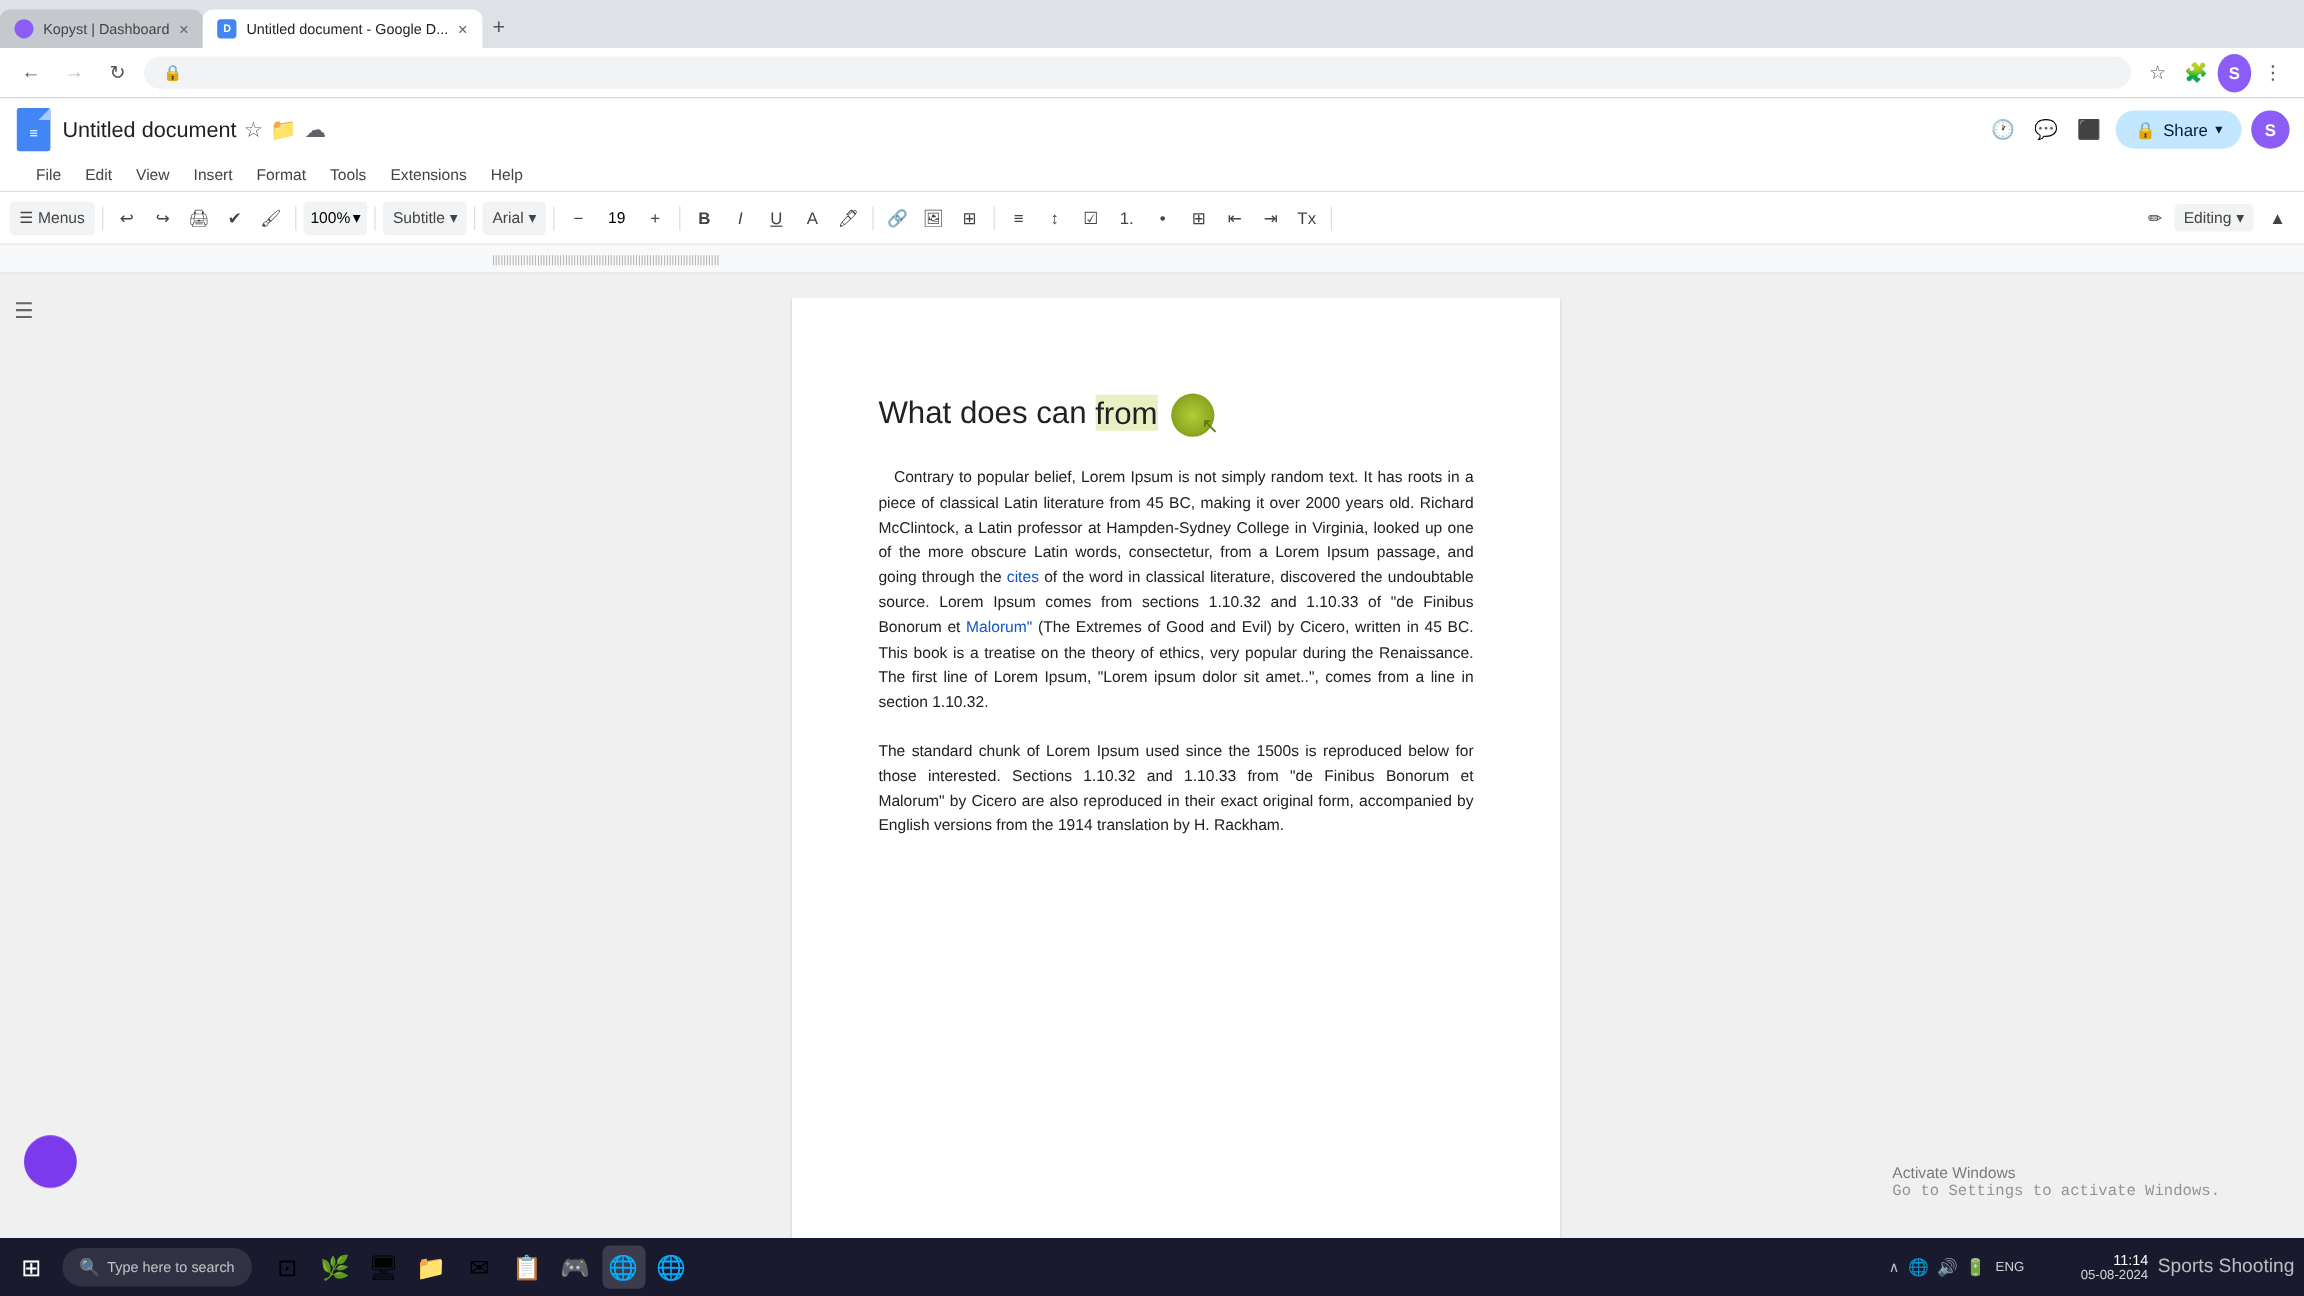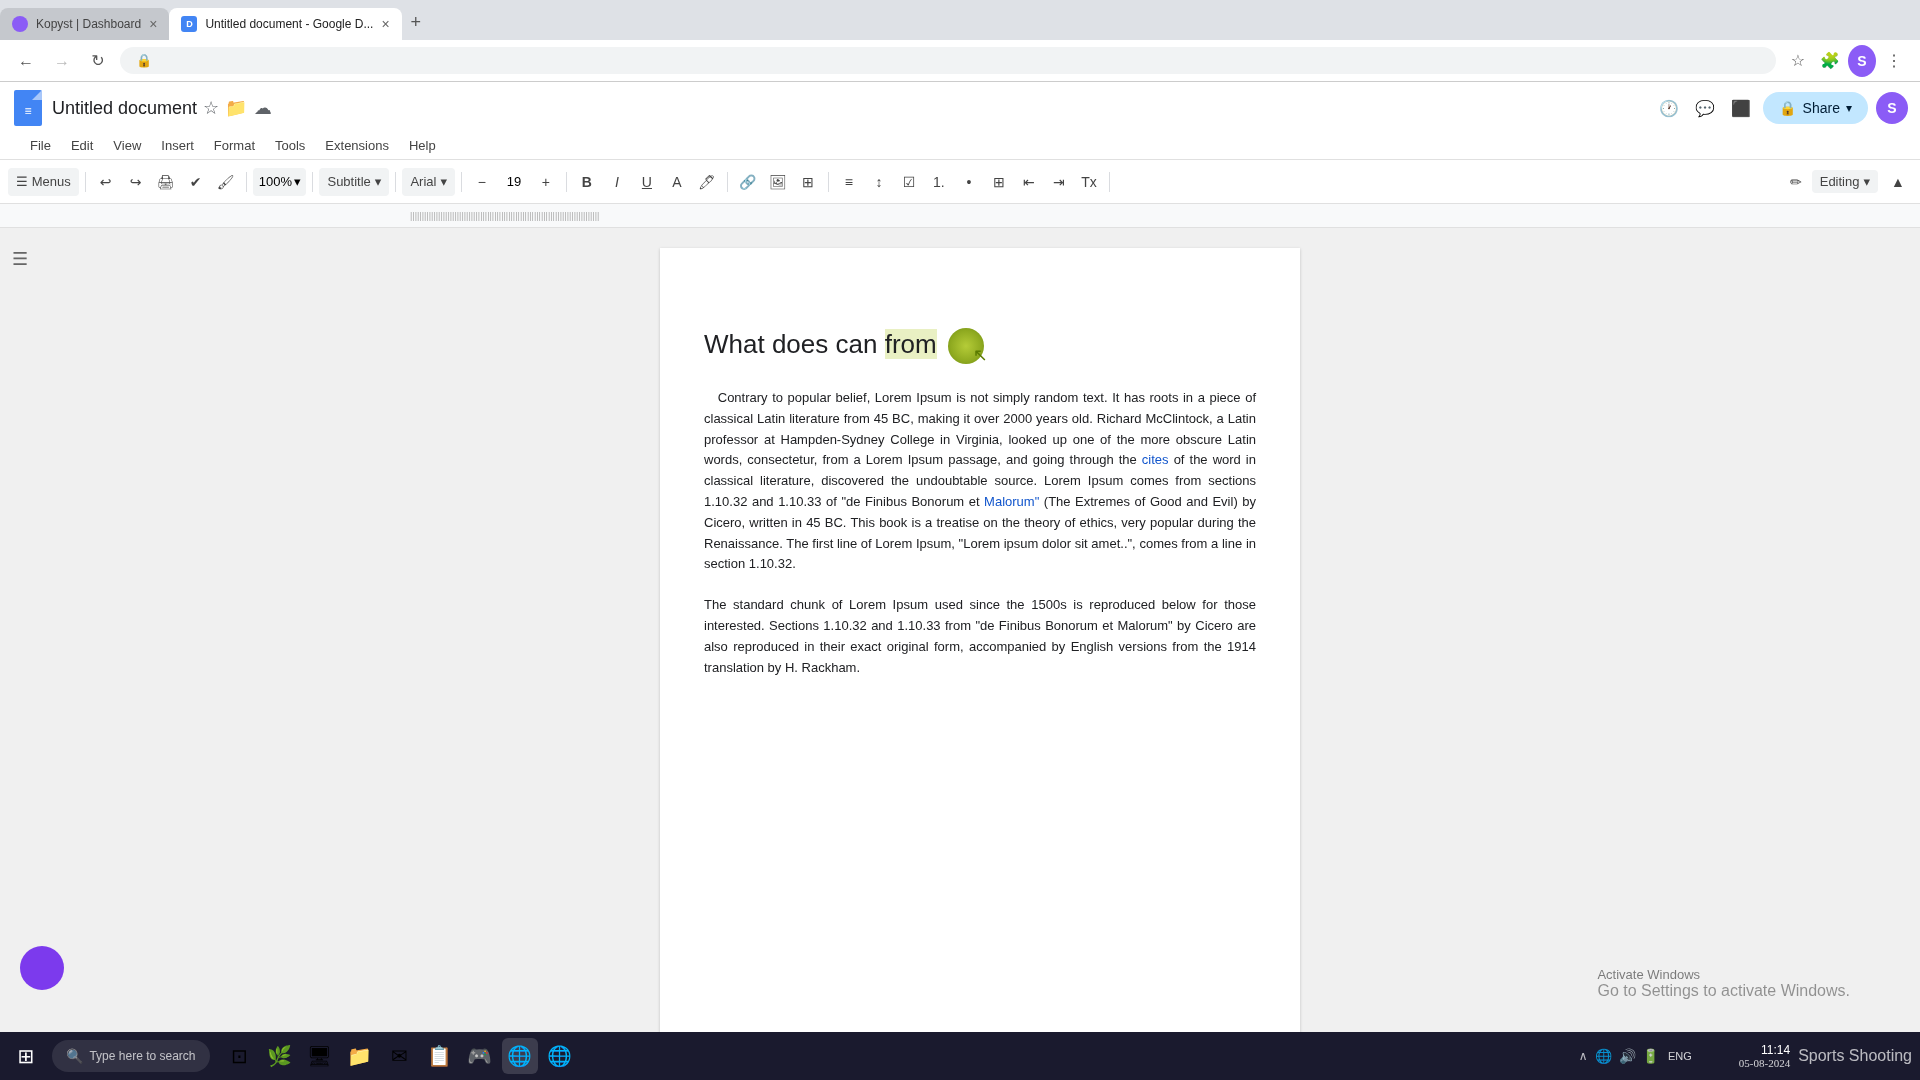--- a/index.html
+++ b/index.html
@@ -55,21 +55,21 @@
     .ruler { height: 24px; background: #f8f9fa; border-bottom: 1px solid #e0e0e0; display: flex; align-items: center; padding: 0 410px; font-size: 10px; color: #999; position: relative; overflow: hidden; }
     .ruler-inner { width: 640px; display: flex; justify-content: space-between; align-items: center; position: relative; }
 
     
     .main-area { display: flex; height: calc(1080px - 42px - 50px - 36px - 44px - 24px - 40px); background: #f0f0f0; }
 
     .sidebar-toggle { width: 40px; padding-top: 20px; display: flex; justify-content: center; font-size: 18px; color: #666; cursor: pointer; }
 
     .document-area { flex: 1; overflow-y: auto; display: flex; justify-content: center; padding: 20px 0; background: #f0f0f0; }
 
-    .page { background: #fff; width: 640px; min-height: 800px; padding: 80px 44px; box-shadow: 0 1px 3px rgba(0,0,0,0.2); position: relative; }
+    .page { background: #fff; width: 640px; min-height: 800px; padding: 80px 72px; box-shadow: 0 1px 3px rgba(0,0,0,0.2); position: relative; }
 
     .doc-heading { font-size: 26px; color: #202124; margin-bottom: 24px; font-weight: 400; font-family: Arial, sans-serif; }
 
     .cursor-icon { display: inline-block; width: 36px; height: 36px; background: radial-gradient(circle, #b5cc38 0%, #8faa20 60%, #6b8a10 100%); border-radius: 50%; position: relative; margin-left: 4px; vertical-align: middle; }
     .cursor-icon::after { content: '↖'; position: absolute; bottom: -2px; right: -4px; font-size: 18px; color: #5a7a00; }
 
     .doc-body { font-size: 13px; color: #202124; line-height: 1.6; font-family: Arial, sans-serif; }
     .doc-paragraph { margin-bottom: 20px; text-align: justify; }
     .doc-link { color: #1155cc; }
 
@@ -81,21 +81,21 @@
     .taskbar-start { width: 36px; height: 36px; display: flex; align-items: center; justify-content: center; }
     .windows-icon { font-size: 20px; color: #fff; }
     .taskbar-search { display: flex; align-items: center; gap: 6px; background: rgba(255,255,255,0.1); border-radius: 20px; padding: 4px 14px; height: 32px; margin-left: 4px; }
     .taskbar-search-text { font-size: 12px; color: rgba(255,255,255,0.7); }
     .taskbar-apps { display: flex; gap: 4px; align-items: center; margin-left: 8px; }
     .taskbar-app { width: 36px; height: 36px; display: flex; align-items: center; justify-content: center; border-radius: 6px; cursor: pointer; font-size: 20px; }
     .taskbar-right { margin-left: auto; display: flex; align-items: center; gap: 8px; }
     .taskbar-right-item { font-size: 11px; color: rgba(255,255,255,0.8); }
     .taskbar-time { text-align: right; margin-left: 39px; }
     .taskbar-time .time { font-size: 12px; color: white; display: block; }
-    .taskbar-time .date { font-size: 11px; color: rgba(255,255,255,0.8); display: block; font-family: Liberation Serif, serif; }
+    .taskbar-time .date { font-size: 11px; color: rgba(255,255,255,0.8); display: block; }
     .system-tray { display: flex; align-items: center; gap: 6px; }
     .tray-icon { font-size: 14px; color: rgba(255,255,255,0.8); cursor: pointer; }
 
     .activate-windows { position: fixed; bottom: 80px; right: 70px; z-index: 50; margin-left: 45px; }
     .activate-windows p { font-size: 12px; color: rgba(0,0,0,0.5); }
 
     
     .heading-highlight { background: rgba(181, 204, 56, 0.3); }
   </style>
 </head>
@@ -270,21 +270,21 @@
         </div>
       </div>
     </div>
   </div>
 </div>
 
 <div class="floating-circle"></div>
 
 <div class="activate-windows">
   <p style="font-size:13px;color:rgba(0,0,0,0.5);font-weight:500;">Activate Windows</p>
-  <p style="font-size:16px;color:rgba(0,0,0,0.4);">Go to Settings to activate Windows.</p>
+  <p style="font-size:13px;color:rgba(0,0,0,0.4);font-family:Liberation Mono, monospace;">Go to Settings to activate Windows.</p>
 </div>
 
 <div class="taskbar">
   <div class="taskbar-start">
     <span class="windows-icon">⊞</span>
   </div>
   <div class="taskbar-search">
     <span style="font-size:14px;color:rgba(255,255,255,0.7);">🔍</span>
     <span class="taskbar-search-text">Type here to search</span>
   </div>

